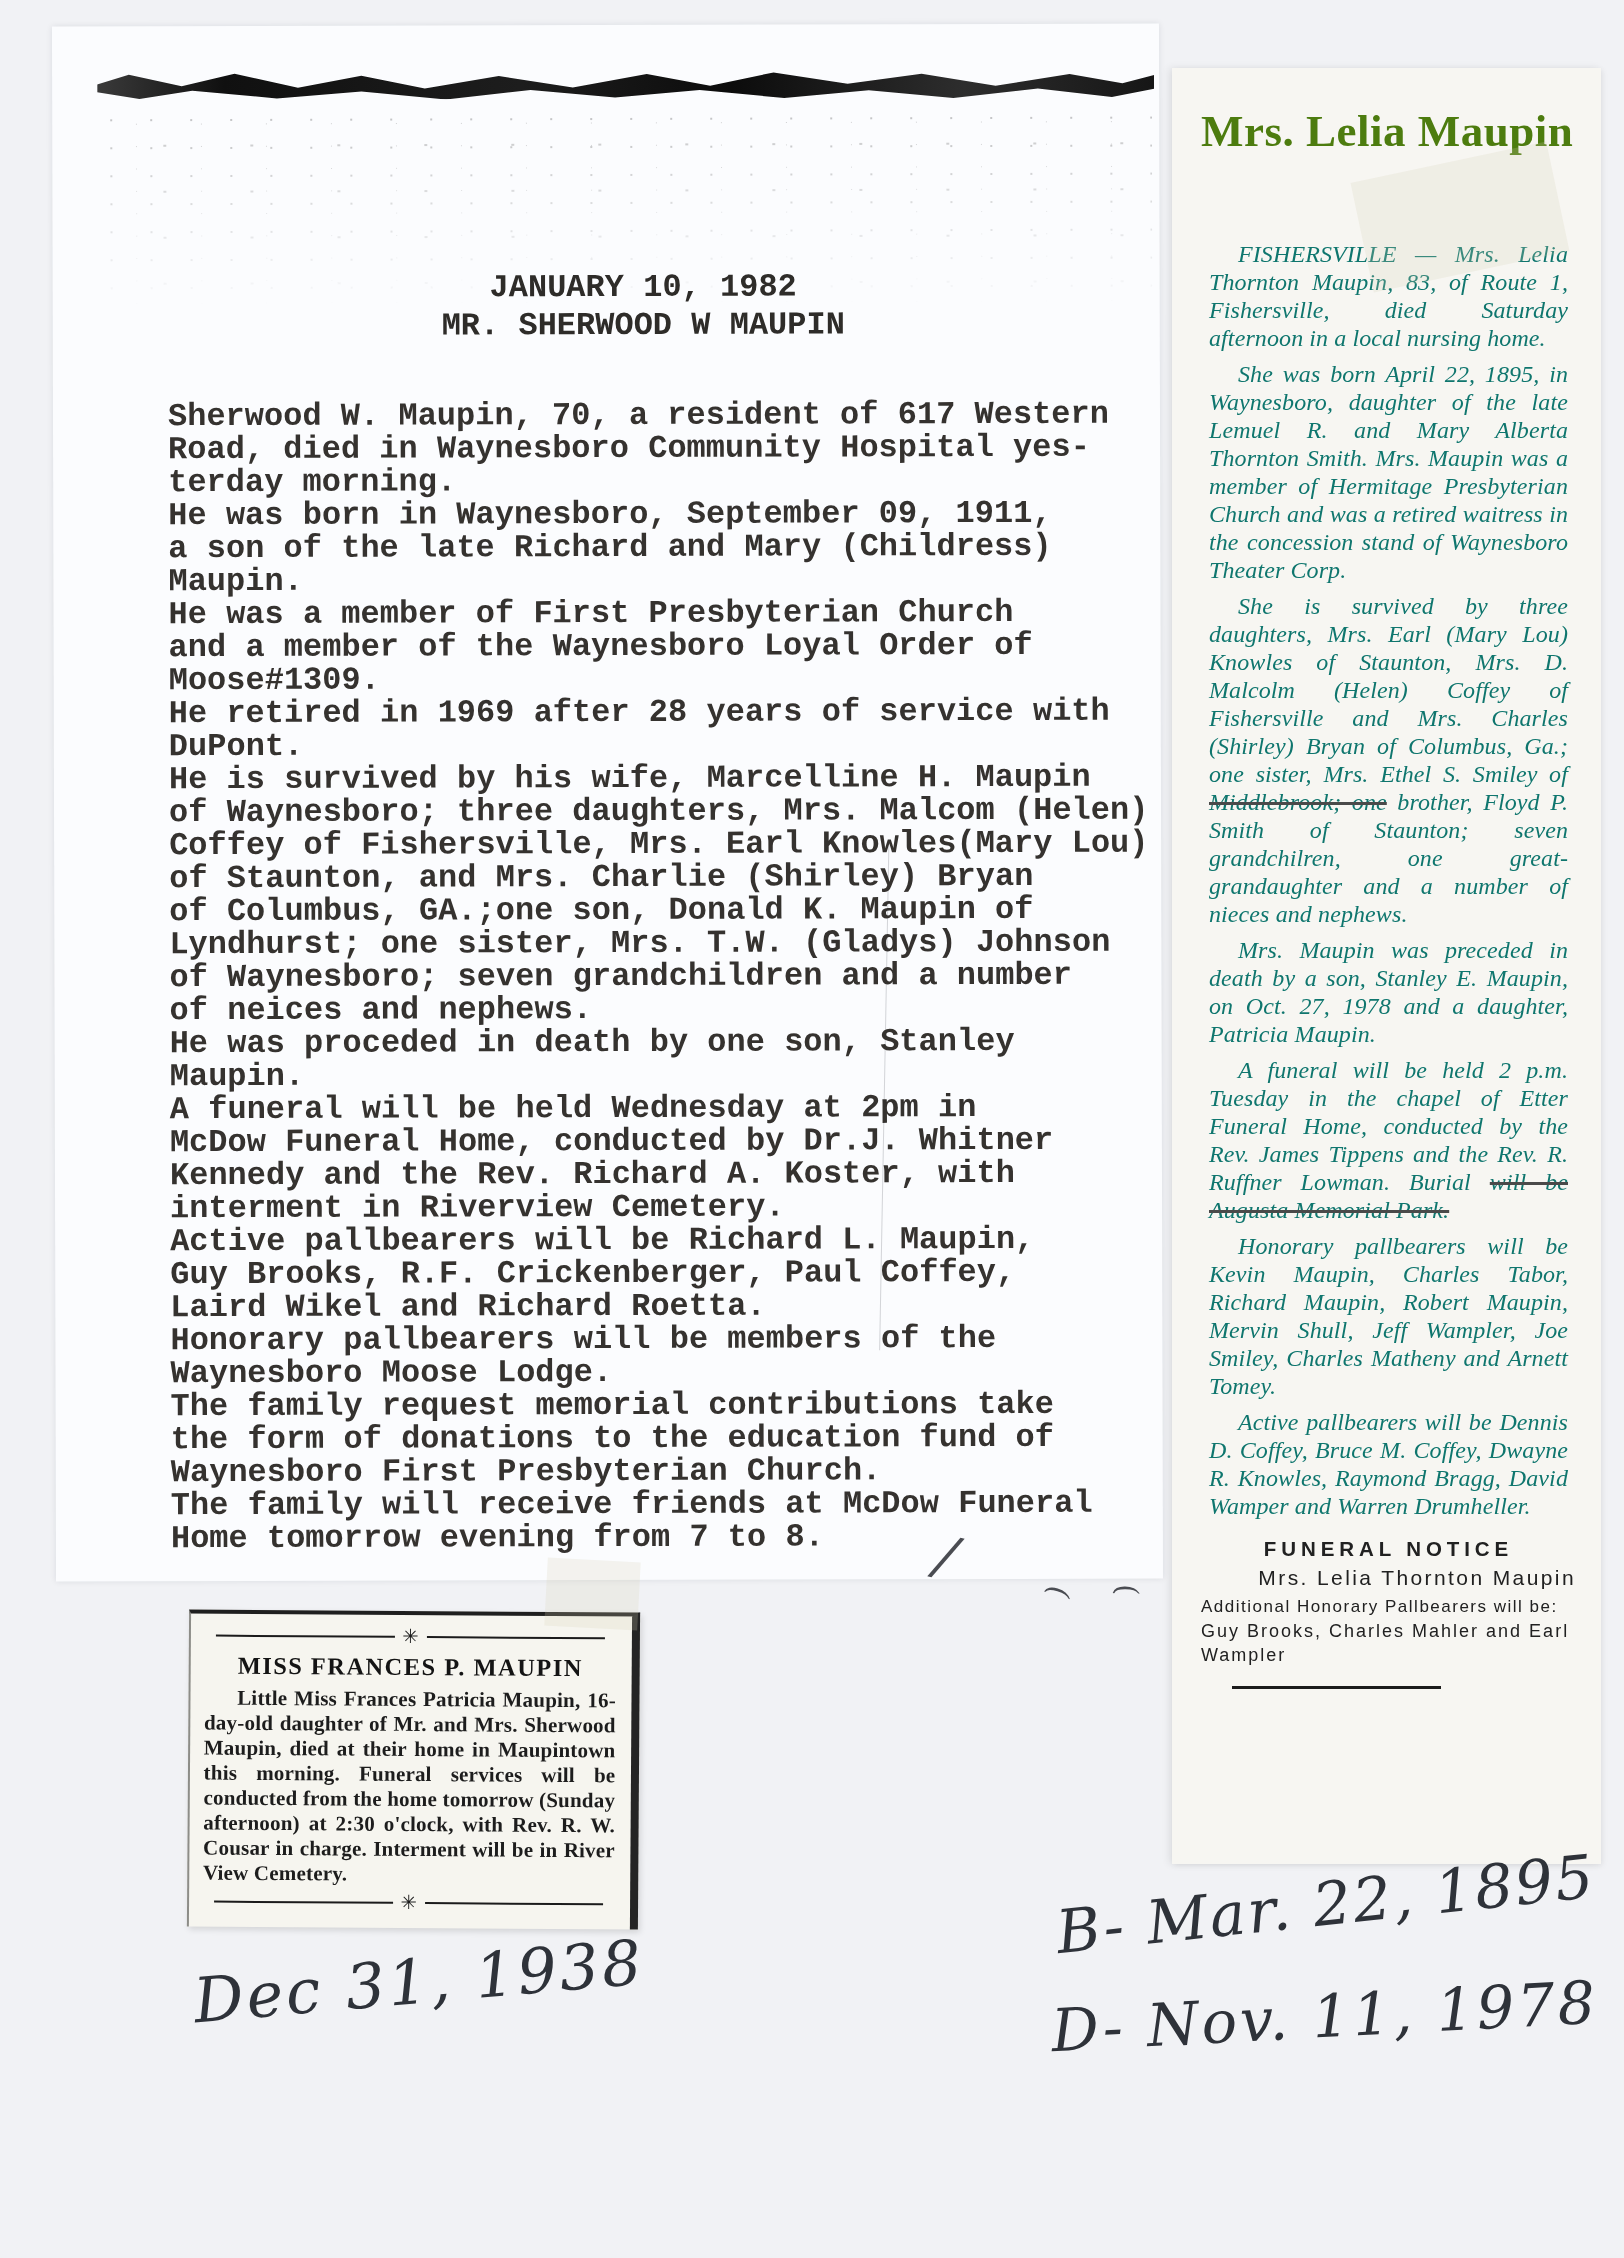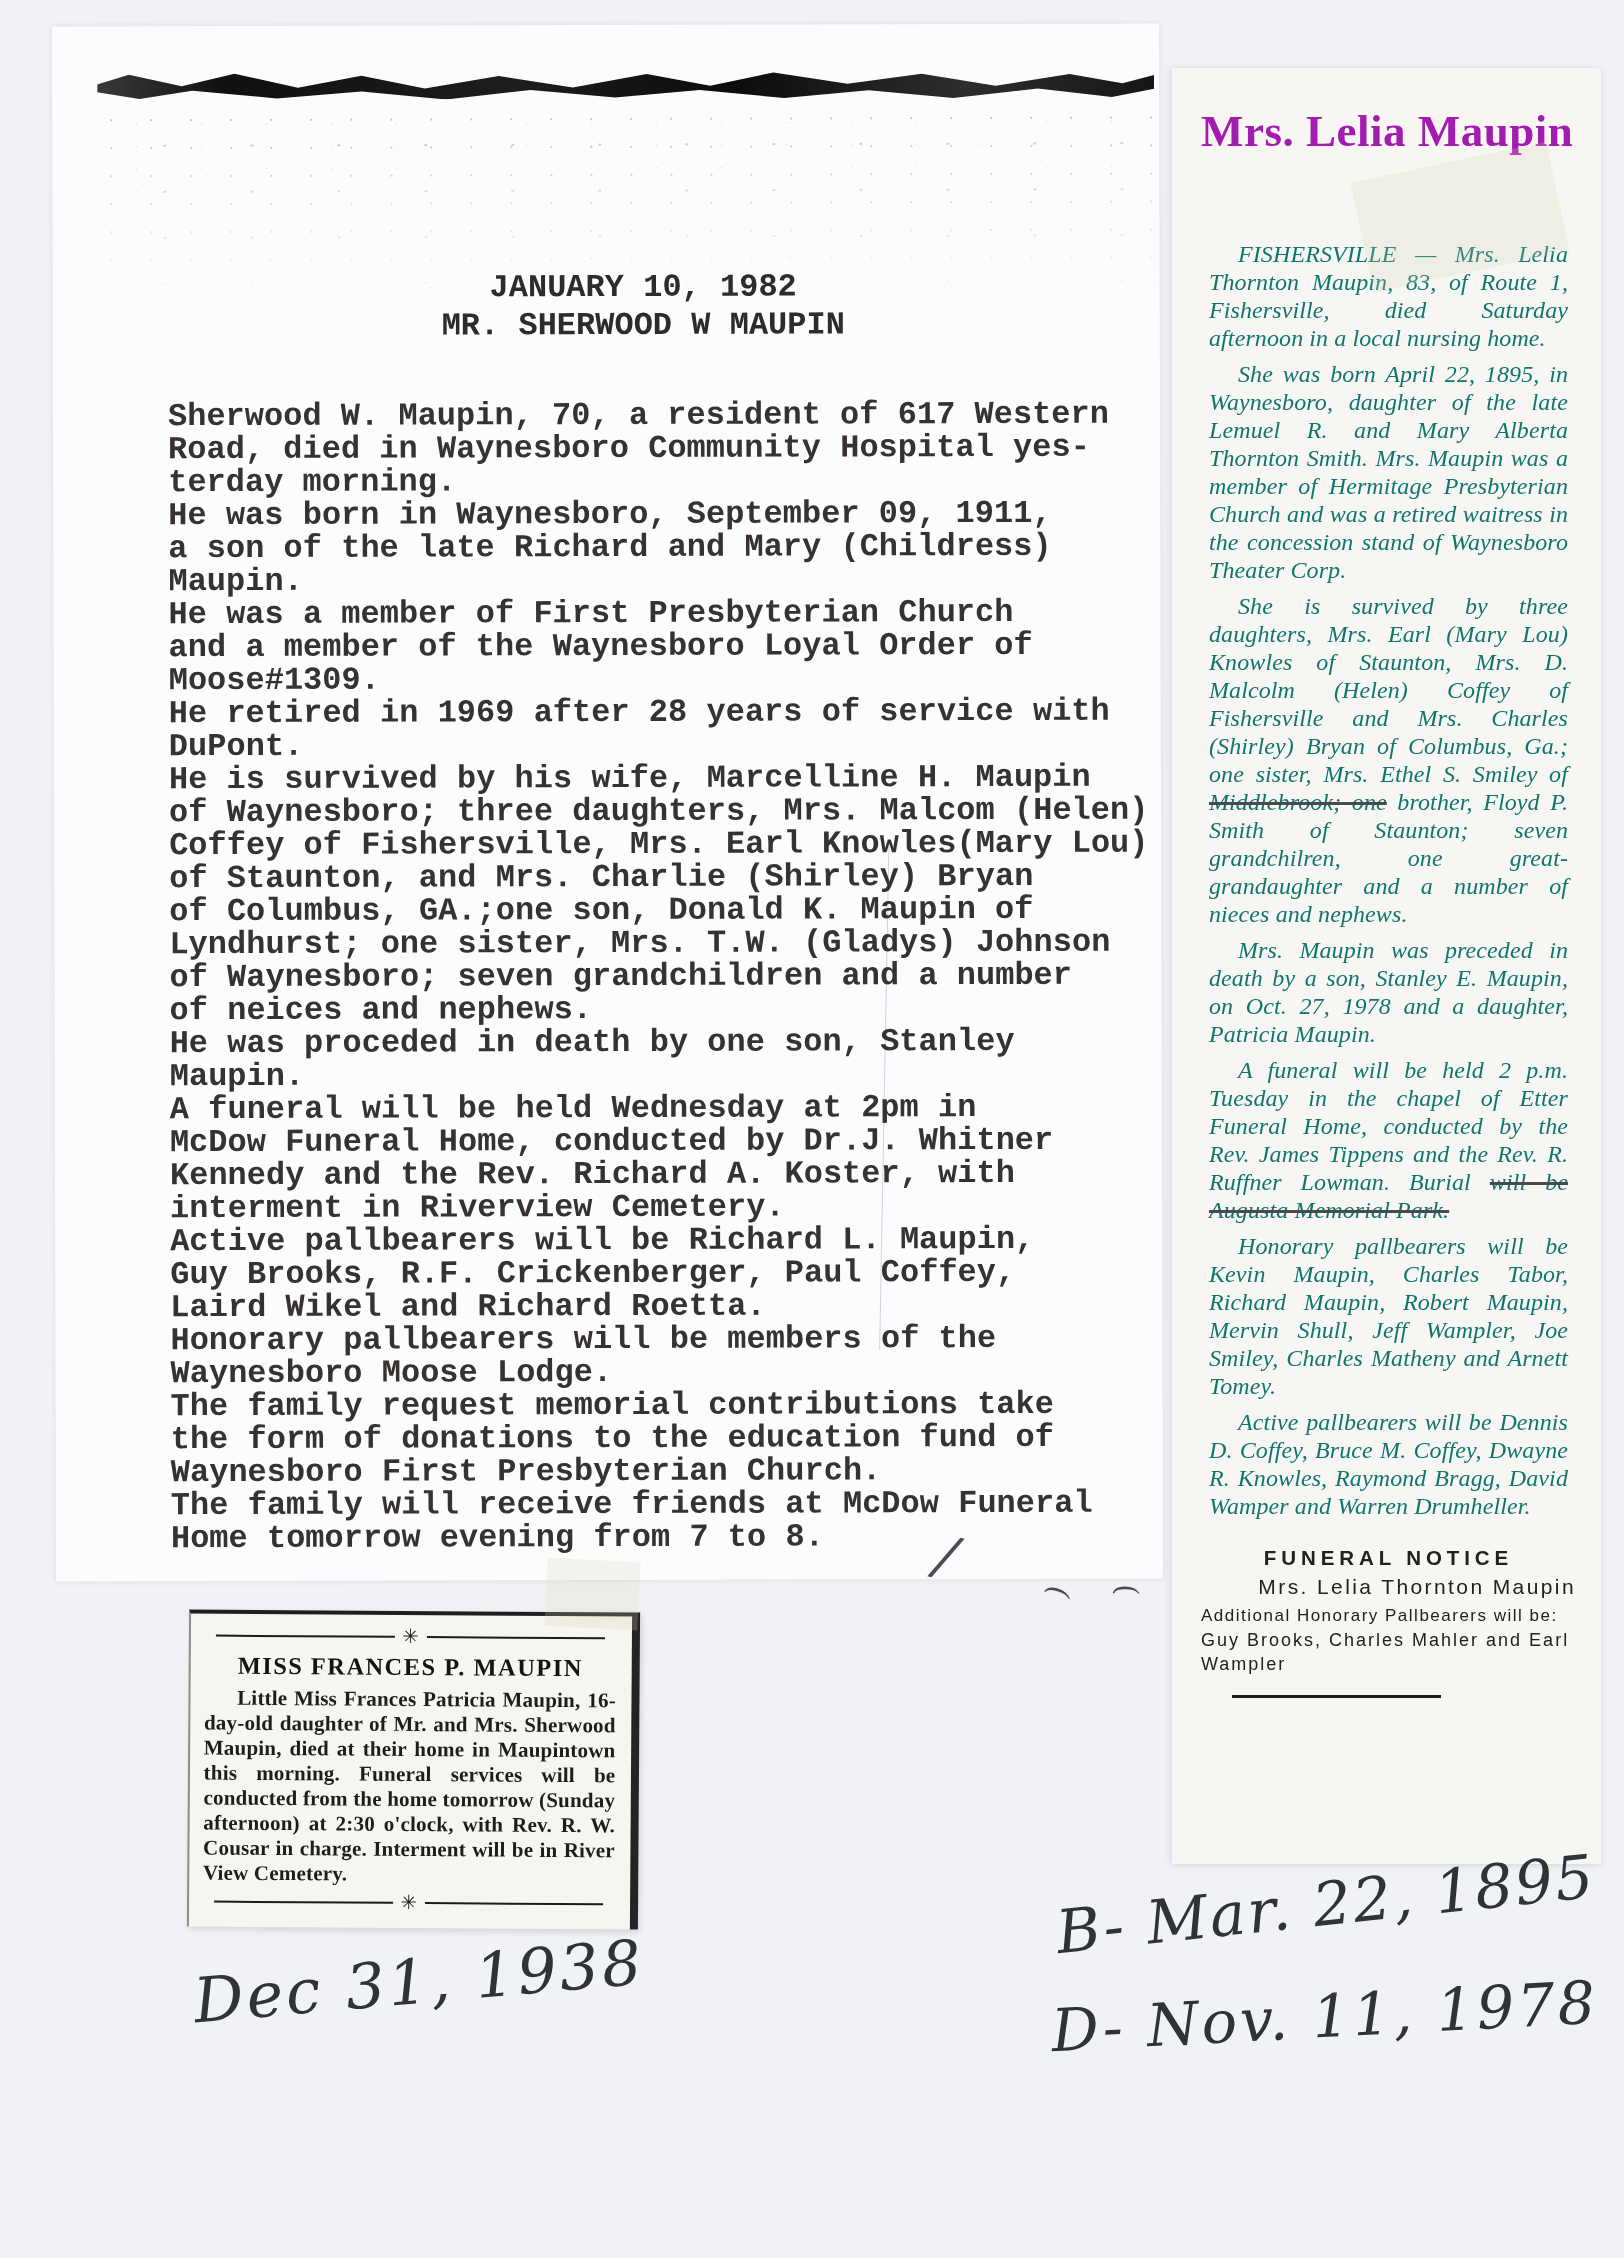--- a/index.html
+++ b/index.html
@@ -44,27 +44,27 @@
   .frances-headline{text-align:center;font-family:"Liberation Serif",serif;font-weight:700;
                     font-size:24.4px;line-height:29px;letter-spacing:1.5px;color:#141414;margin:2px 0 5.9px;}
   .frances-body{margin:0 0 5.9px;font-family:"Liberation Serif",serif;font-weight:700;
                 font-size:21px;line-height:25px;text-align:justify;color:#1d1d1d;
                 text-indent:33px;letter-spacing:0.2px;}
   
   .lelia-clip{position:absolute;left:1172px;top:68px;width:429px;min-height:1796px;box-sizing:border-box;
               padding:39px 25px 21.5px 29px;background:#f7f6f2;
               box-shadow:-2.9px 0 7.8px rgba(0,0,0,.08),2px 2px 5.9px rgba(0,0,0,.06);}
   .lelia-headline{margin:0 0 84px;font-family:"Liberation Serif",serif;font-weight:700;
-                  font-size:45px;line-height:49px;letter-spacing:0.5px;color:#a21caf;}
+                  font-size:45px;line-height:49px;letter-spacing:0.5px;color:#4d7c0f;}
   .np-para{margin:8px;font-family:"Liberation Serif",serif;font-weight:400;
            font-size:24px;line-height:28px;color:#0f766e;text-align:justify;
            text-indent:29px;letter-spacing:0.1px;font-style:italic;}
   .pen-strike{text-decoration:line-through;text-decoration-thickness:2.9px;
               text-decoration-color:#4a4a4a;}
-  .funeral-notice{margin-top:26px;font-family:"Liberation Sans",sans-serif;color:#212121;}
+  .funeral-notice{margin-top:17px;font-family:"Liberation Sans",sans-serif;color:#212121;}
   .fn-title{text-align:center;font-size:20.5px;font-weight:700;letter-spacing:4.9px;}
   .fn-name{text-align:right;font-size:21px;font-weight:500;letter-spacing:2.4px;margin-top:4.9px;}
   .fn-line{text-align:left;font-size:17px;letter-spacing:1.5px;margin-top:6.8px;}
   .fn-names{text-align:left;font-size:18px;letter-spacing:2px;margin-top:3.9px;}
   .fn-rule{margin:19.5px 0 0 31px;width:209px;border-top:3.9px solid #1c1c1c;}
   
   .hw{position:absolute;font-family:"DejaVu Serif",serif;font-style:italic;color:#2e3239;white-space:nowrap;}
   .hw-dec{left:193px;top:1945px;font-size:62px;transform:rotate(-5deg);letter-spacing:2.9px;}
   .hw-b{left:1055px;top:1869px;font-size:60px;transform:rotate(-6deg);letter-spacing:2px;}
   .hw-d{left:1051px;top:1982px;font-size:59px;transform:rotate(-3deg);letter-spacing:2.9px;}

